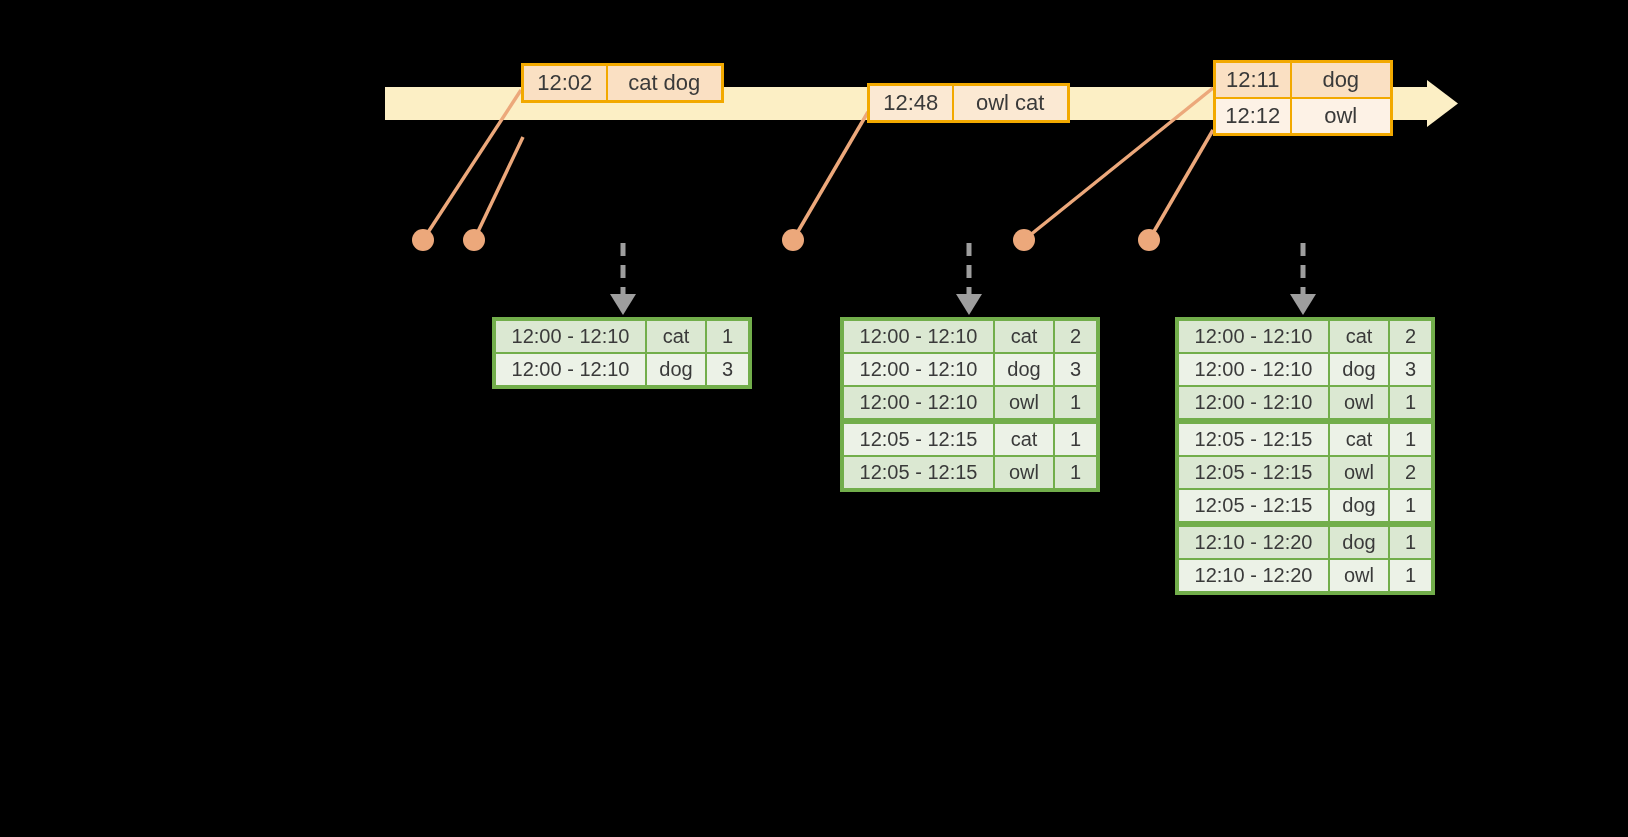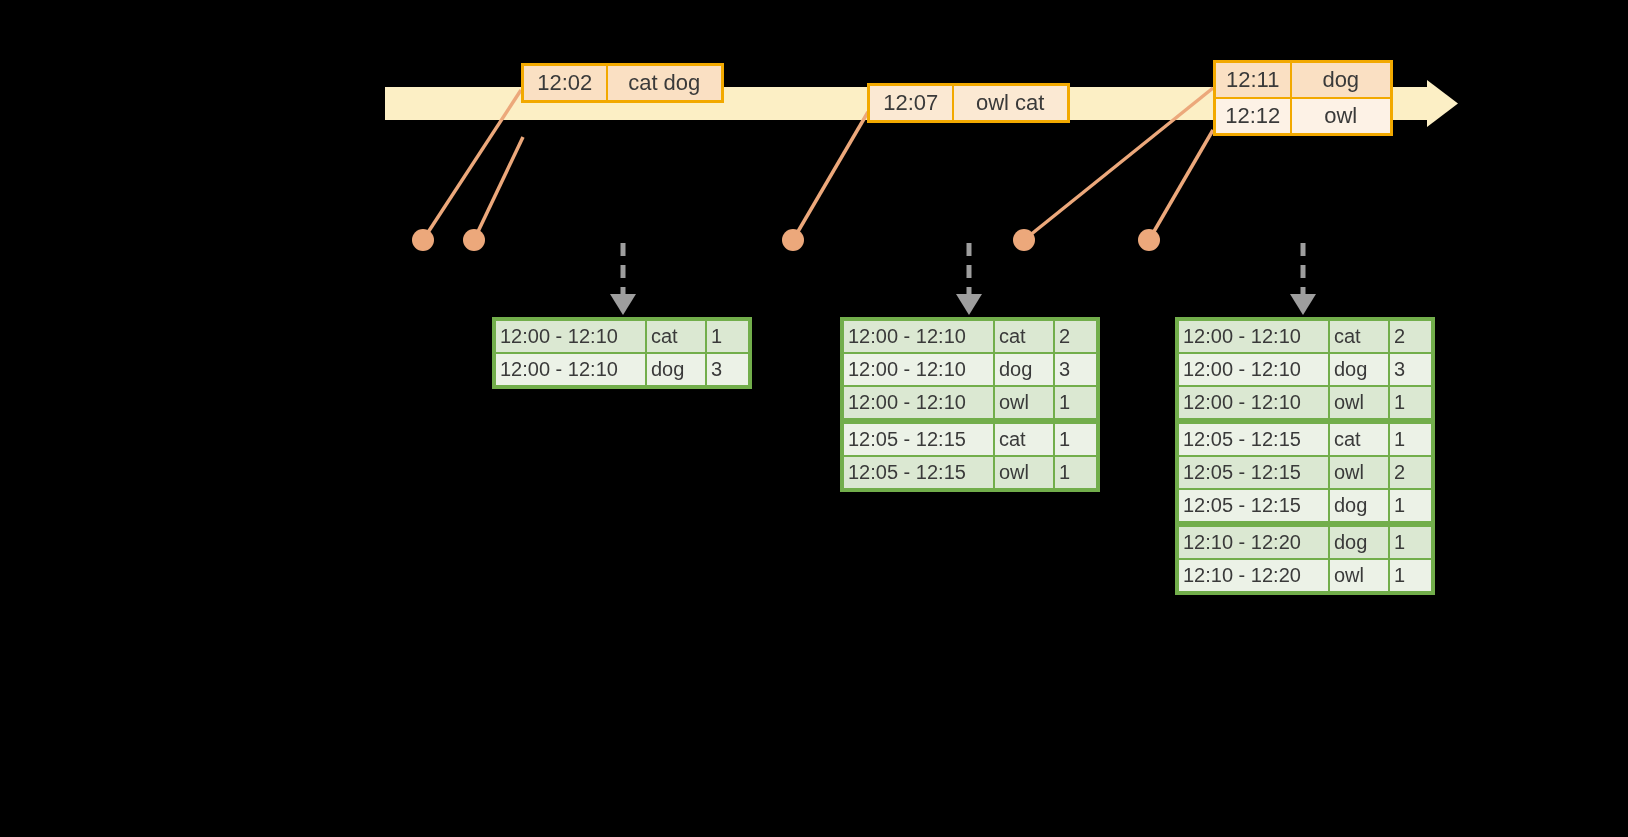--- a/index.html
+++ b/index.html
@@ -39,21 +39,21 @@
   .event-table.narrow col.c-time{width:76px;}
   .event-table.narrow col.c-words{width:101px;}
   tr.row-dark td{background:var(--event-row-dark);}
   tr.row-mid td{background:var(--event-row-mid);}
   tr.row-light td{background:var(--event-row-light);}
 
   
   .result-table{border:4px solid var(--result-border);}
   .result-table td{
     border:2px solid var(--result-border);
-    vertical-align:middle;
+    text-align:center;vertical-align:middle;
     font-size:20px;height:31px;padding:0 4px;color:var(--text);
   }
   .result-table col.c-window{width:152px;}
   .result-table col.c-word{width:60px;}
   .result-table col.c-count{width:44px;}
   tr.g-dark td{background:var(--result-row-dark);}
   tr.g-light td{background:var(--result-row-light);}
   tr.group-end td{border-bottom:6px solid var(--result-border);}
 
   
@@ -114,21 +114,21 @@
   </tbody>
     </table>
 
   <table id="batch2" class="event-table">
     <colgroup>
         <col class="c-time">
         <col class="c-words">
       </colgroup>
     <tbody>
         <tr class="row-mid">
-      <td>12:07</td>
+      <td>12:48</td>
       <td>owl cat</td>
     </tr>
   </tbody>
     </table>
 
   <table id="batch3" class="event-table narrow">
     <colgroup>
         <col class="c-time">
         <col class="c-words">
       </colgroup>

